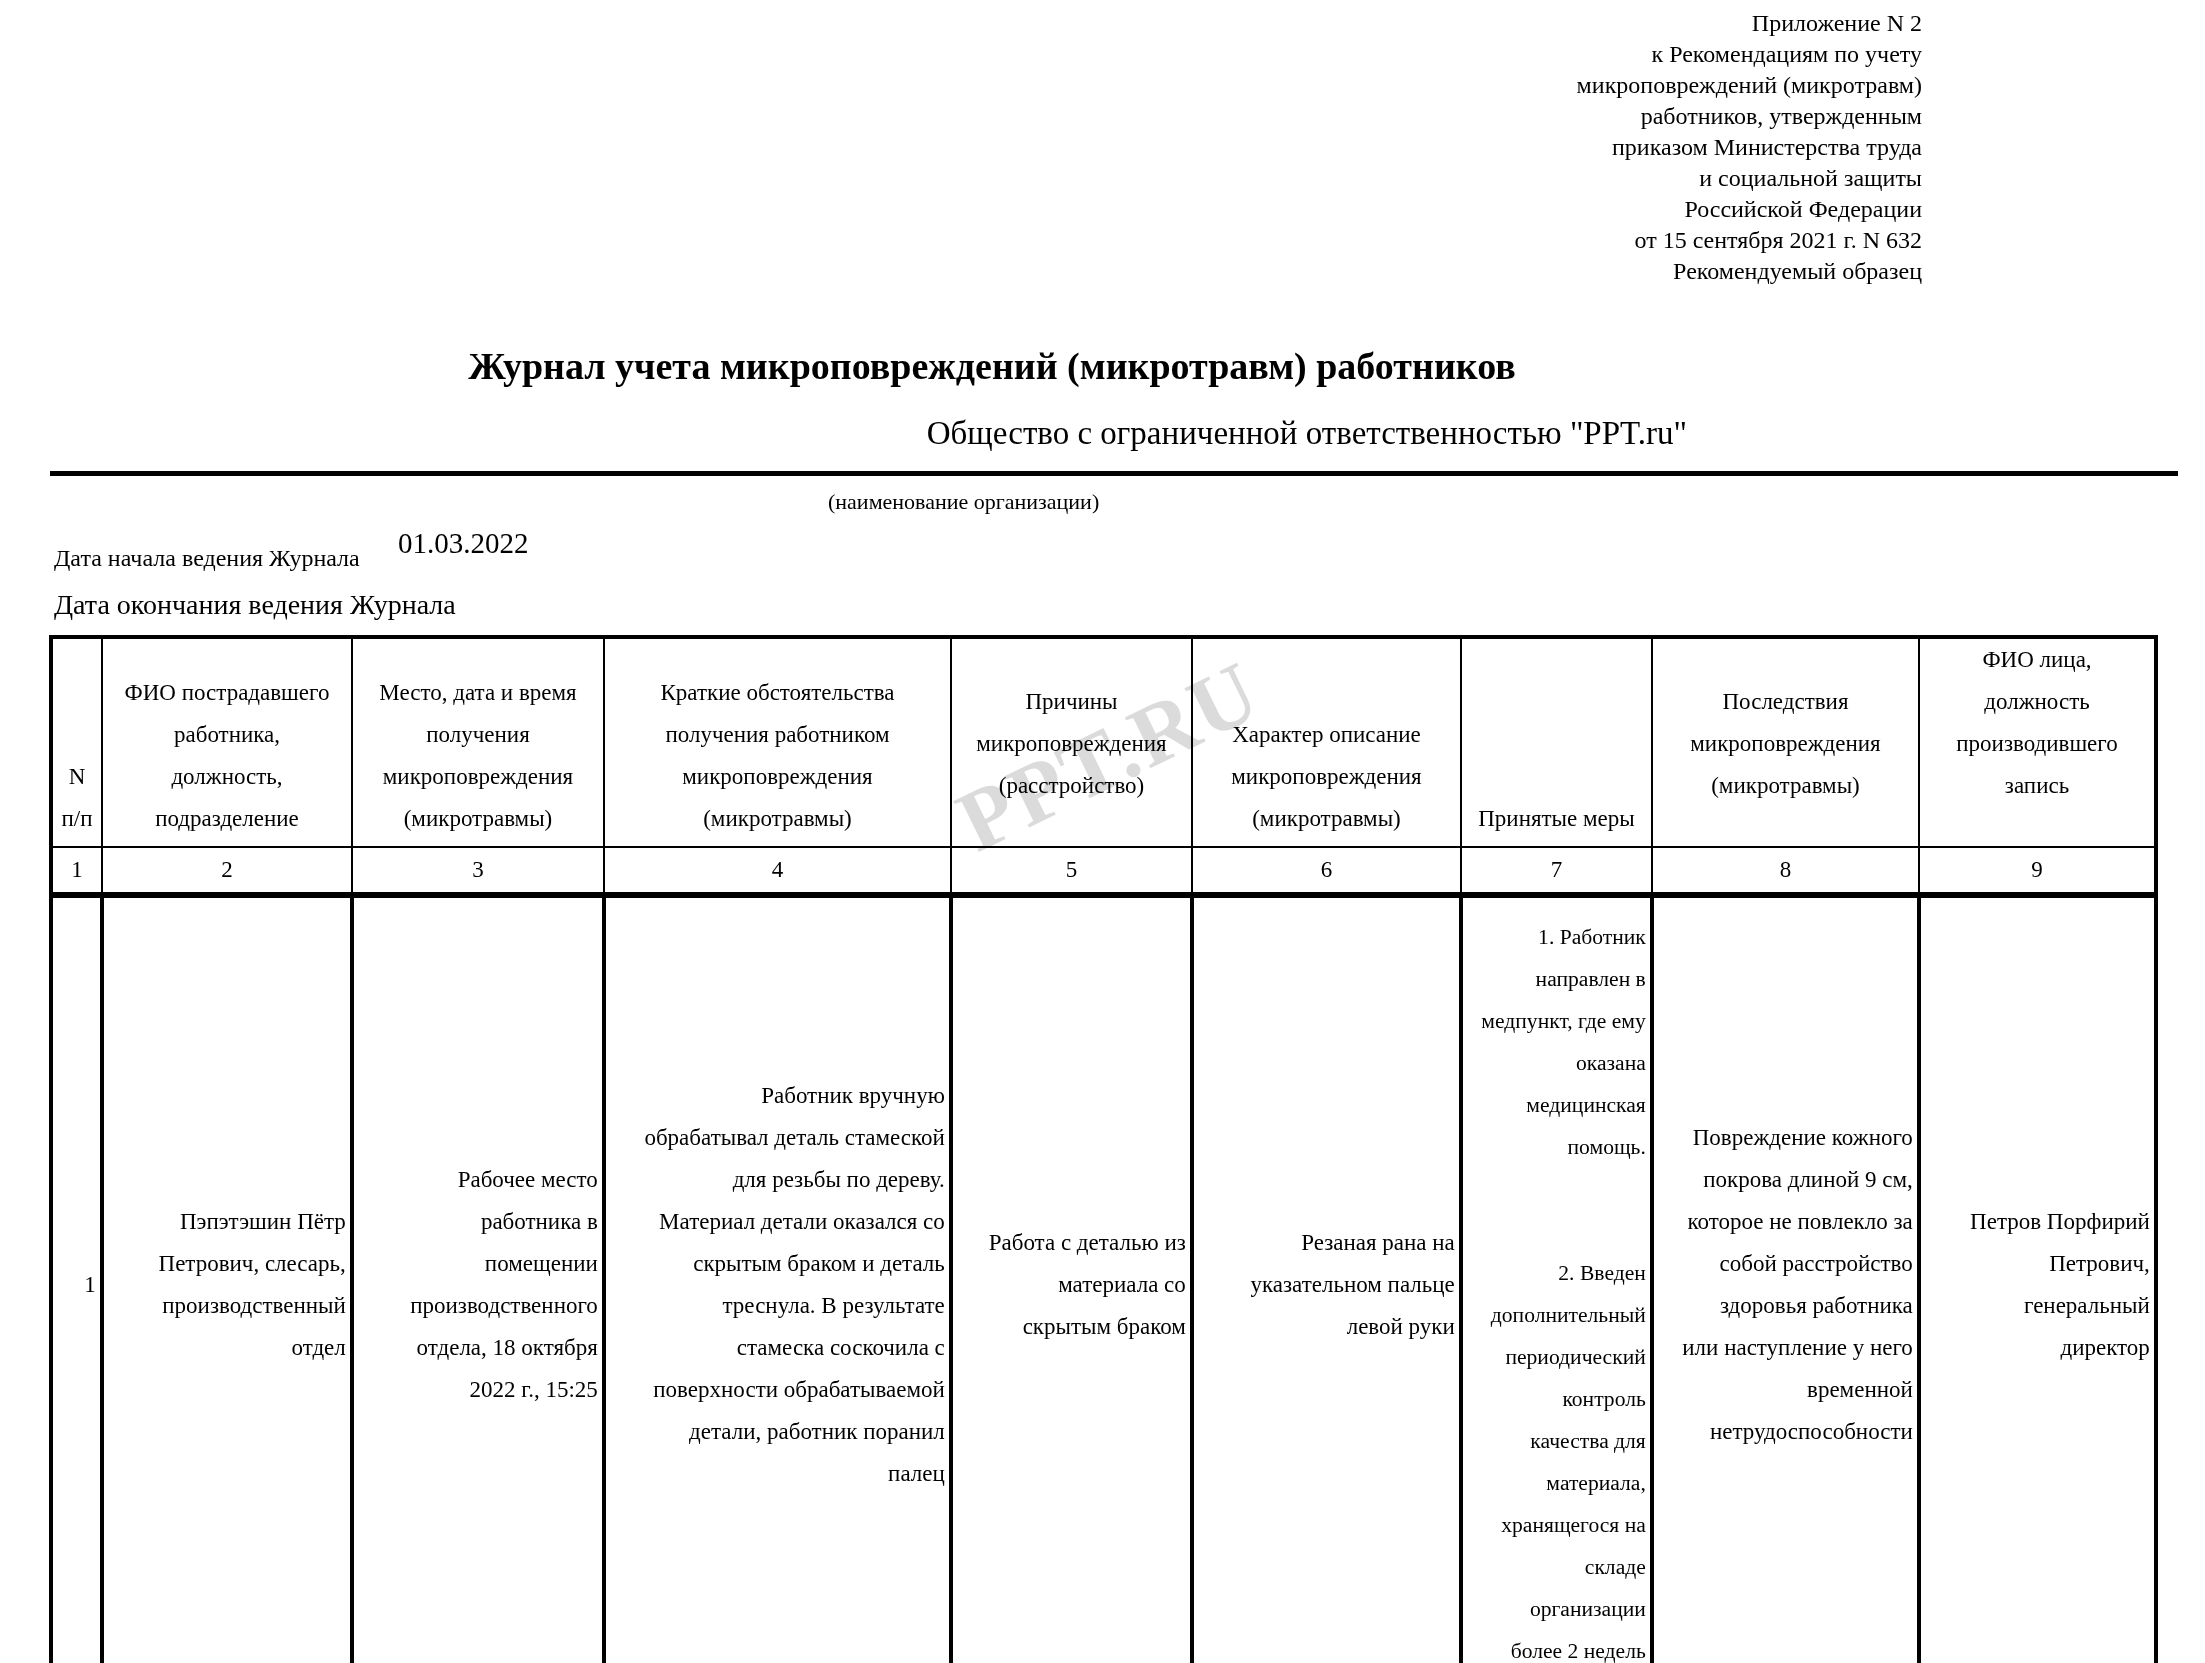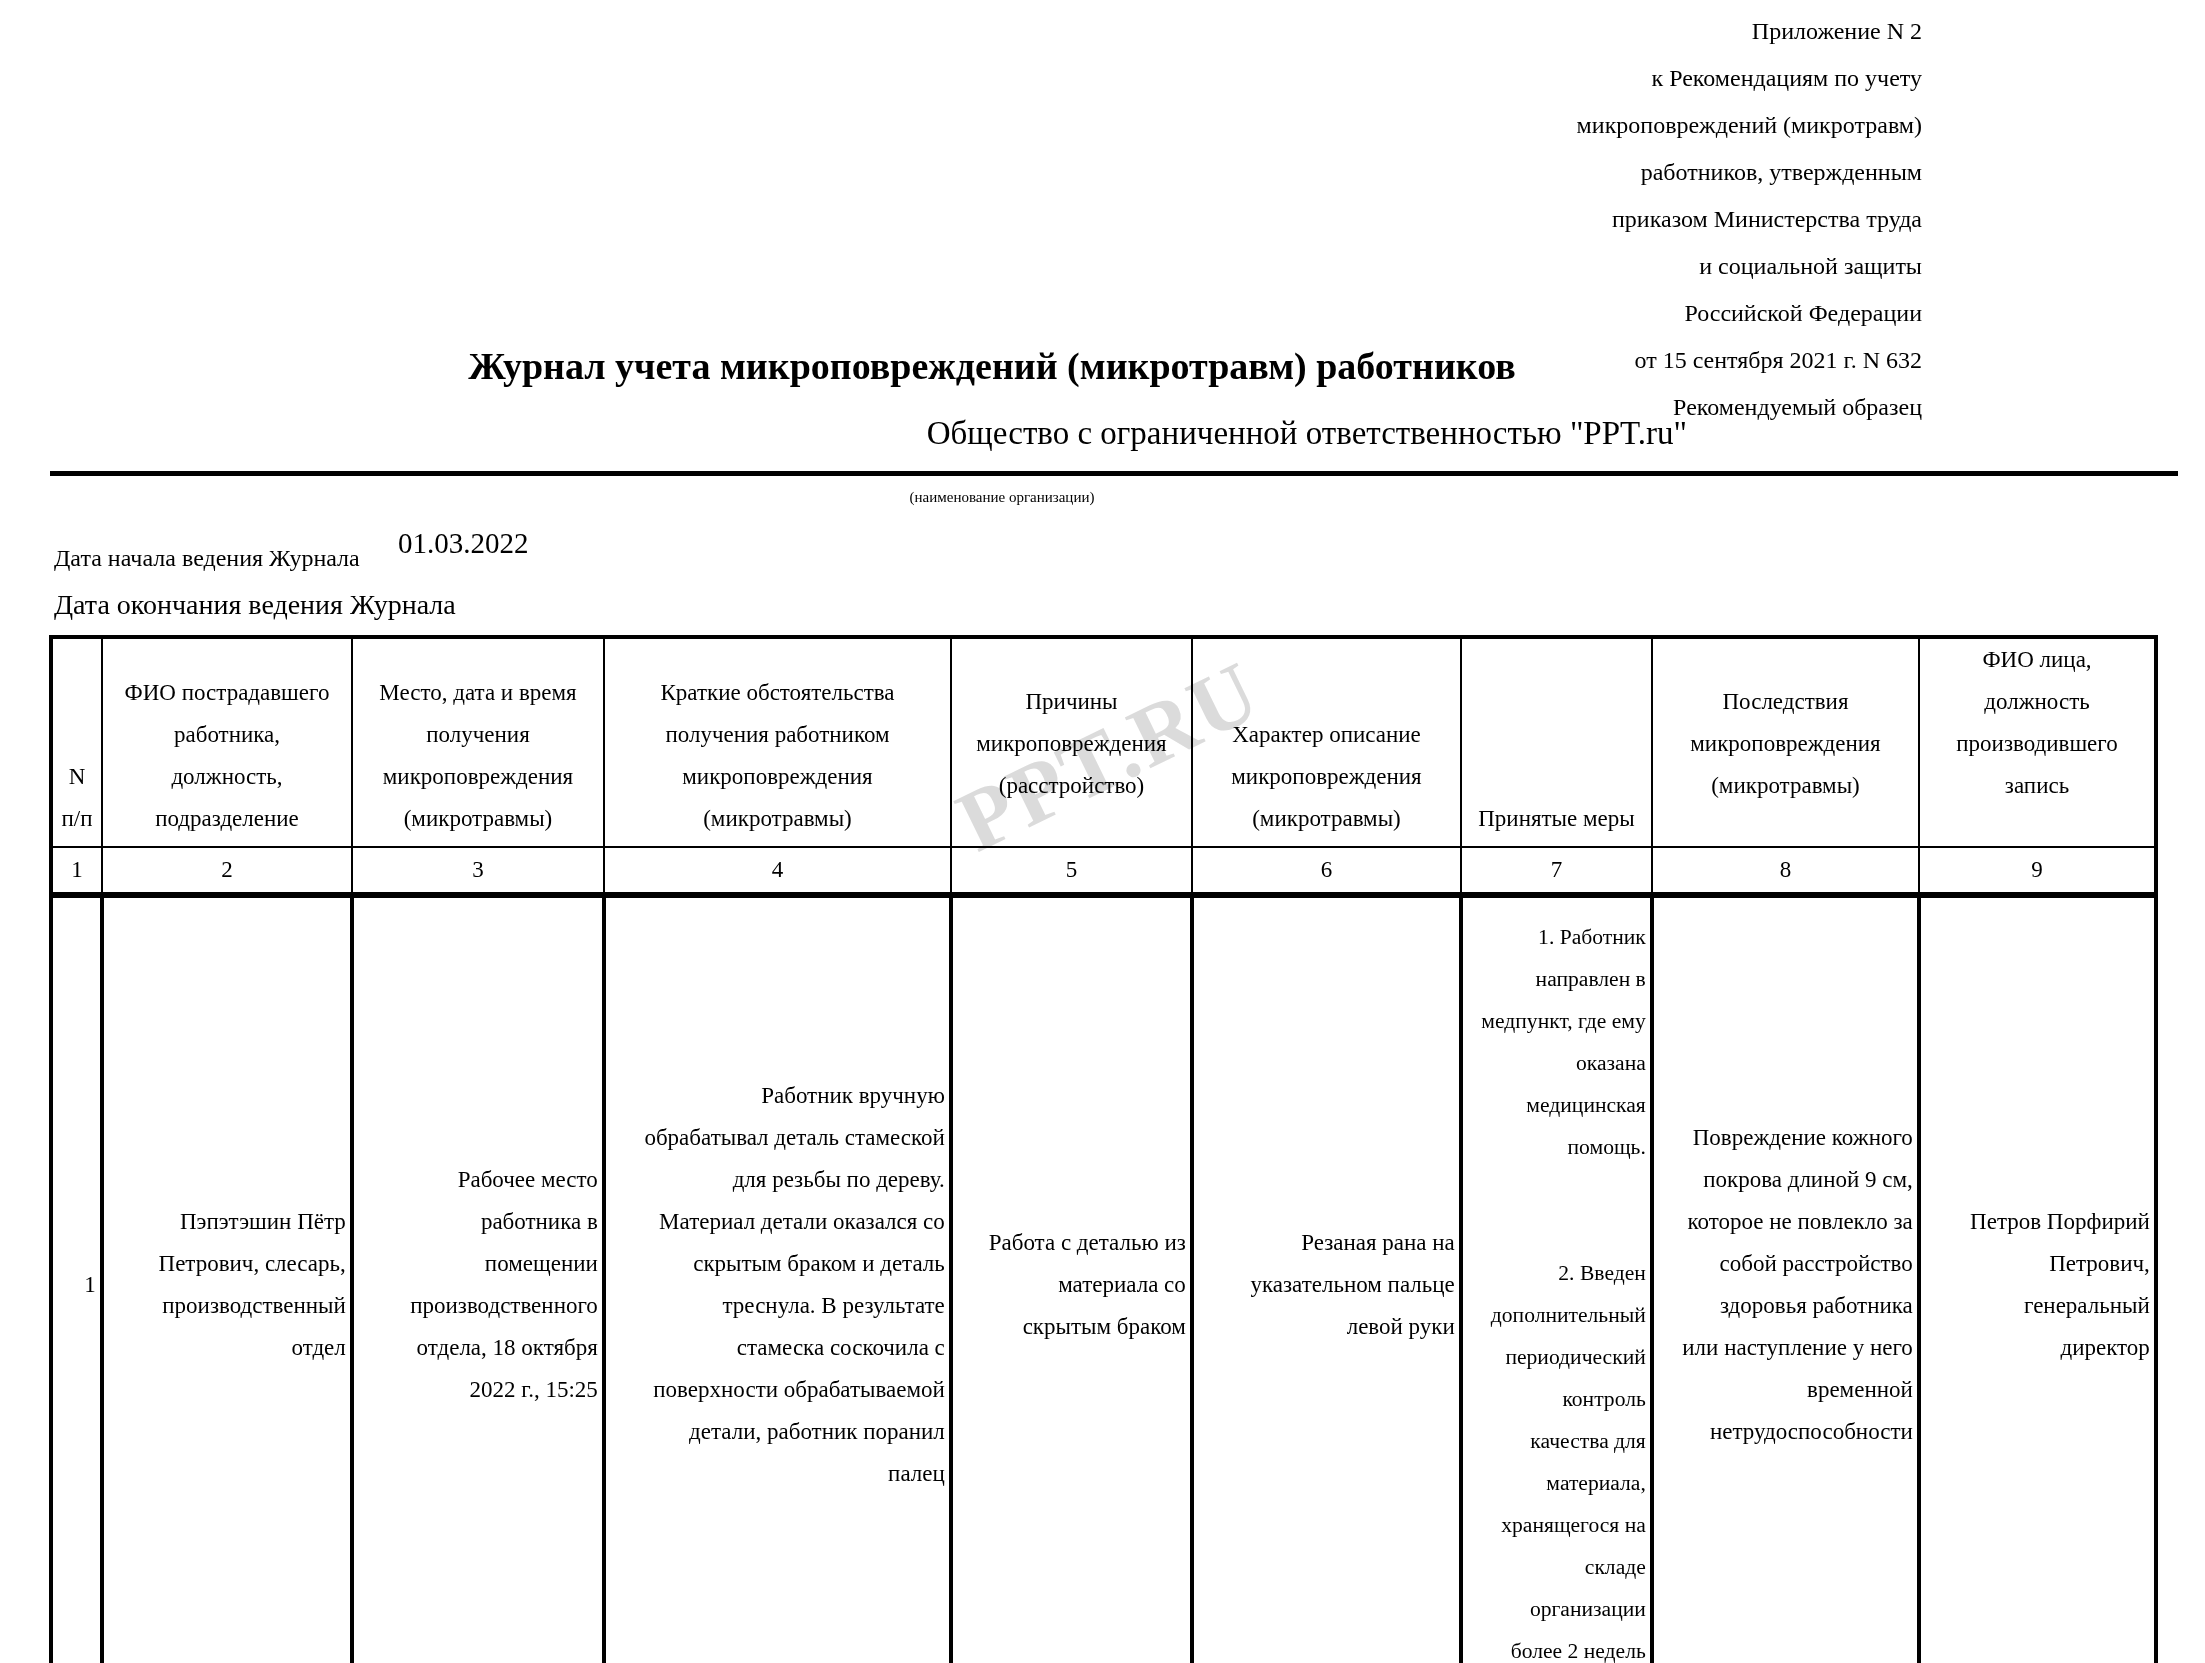--- a/index.html
+++ b/index.html
@@ -11,21 +11,21 @@
     font-family: "Liberation Serif", serif;
     color: #000000;
     overflow: hidden;
   }
   .header-note {
     position: absolute;
     top: 8.4px;
     right: 283px;
     text-align: right;
     font-size: 24px;
-    line-height: 47px;
+    line-height: 31px;
     white-space: pre-line;
   }
   .doc-title {
     position: absolute;
     top: 344px;
     left: 390px;
     width: 1204px;
     text-align: center;
     font-size: 38px;
     font-weight: bold;
@@ -46,22 +46,22 @@
     left: 50px;
     width: 2128px;
     height: 4.9px;
     background: #000000;
   }
   .org-caption {
     position: absolute;
     top: 489px;
     left: 828px;
     width: 348px;
-    text-align: center;
-    font-size: 15px;
+    text-align: left;
+    font-size: 22px;
   }
   .date-start-label { position: absolute; top: 533px; left: 54px;  font-size: 24px; margin-top: 12px; }
   .date-start-value { position: absolute; top: 527px; left: 398px; font-size: 29px; }
   .date-end-label   { position: absolute; top: 589px; left: 54px;  font-size: 28px; }
 
   .watermark {
     position: absolute;
     top: 776px;
     left: 964px;
     font-size: 87px;

